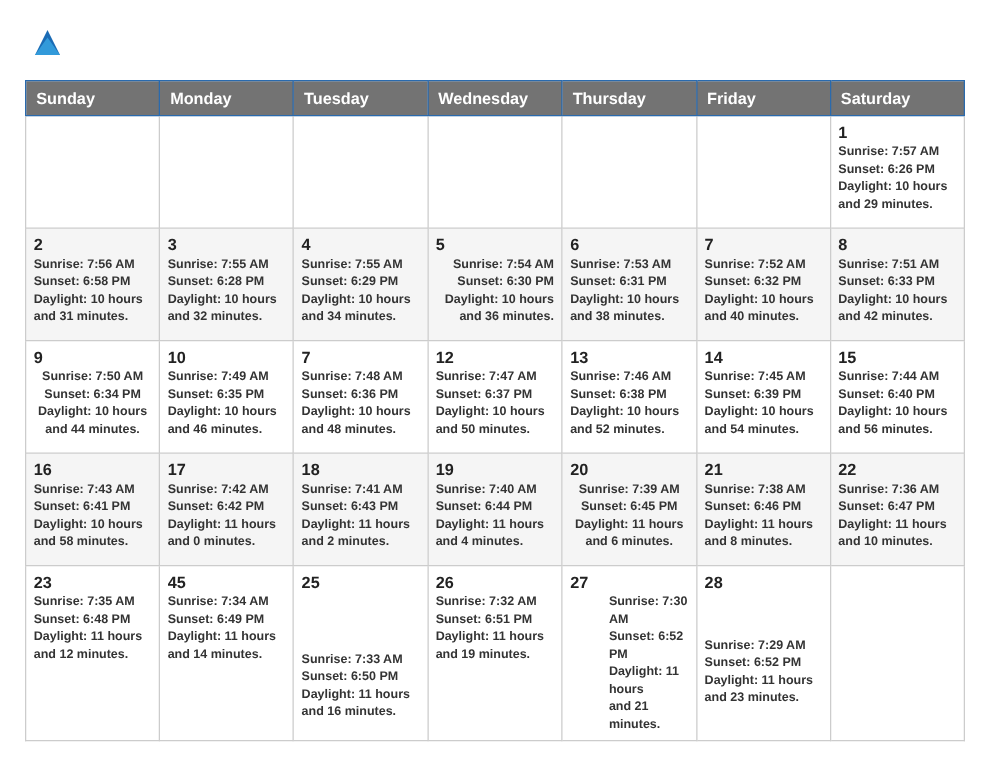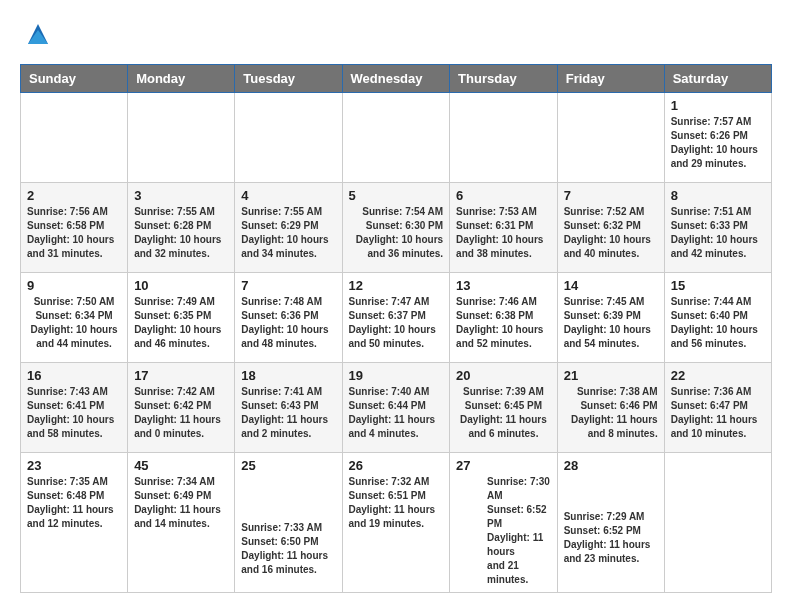--- a/index.html
+++ b/index.html
@@ -264,21 +264,21 @@
         </td>
         <td>
           <span class="day-num">20</span>
           <div class="day-info" style="white-space: pre-line; text-align: center;">Sunrise: 7:39 AM
 Sunset: 6:45 PM
 Daylight: 11 hours
 and 6 minutes.</div>
         </td>
         <td>
           <span class="day-num">21</span>
-          <div class="day-info" style="white-space: pre-line; text-align: right;">Sunrise: 7:38 AM
+          <div class="day-info" style="white-space: pre-line;">Sunrise: 7:38 AM
 Sunset: 6:46 PM
 Daylight: 11 hours
 and 8 minutes.</div>
         </td>
         <td>
           <span class="day-num">22</span>
           <div class="day-info" style="white-space: pre-line;">Sunrise: 7:36 AM
 Sunset: 6:47 PM
 Daylight: 11 hours
 and 10 minutes.</div>

